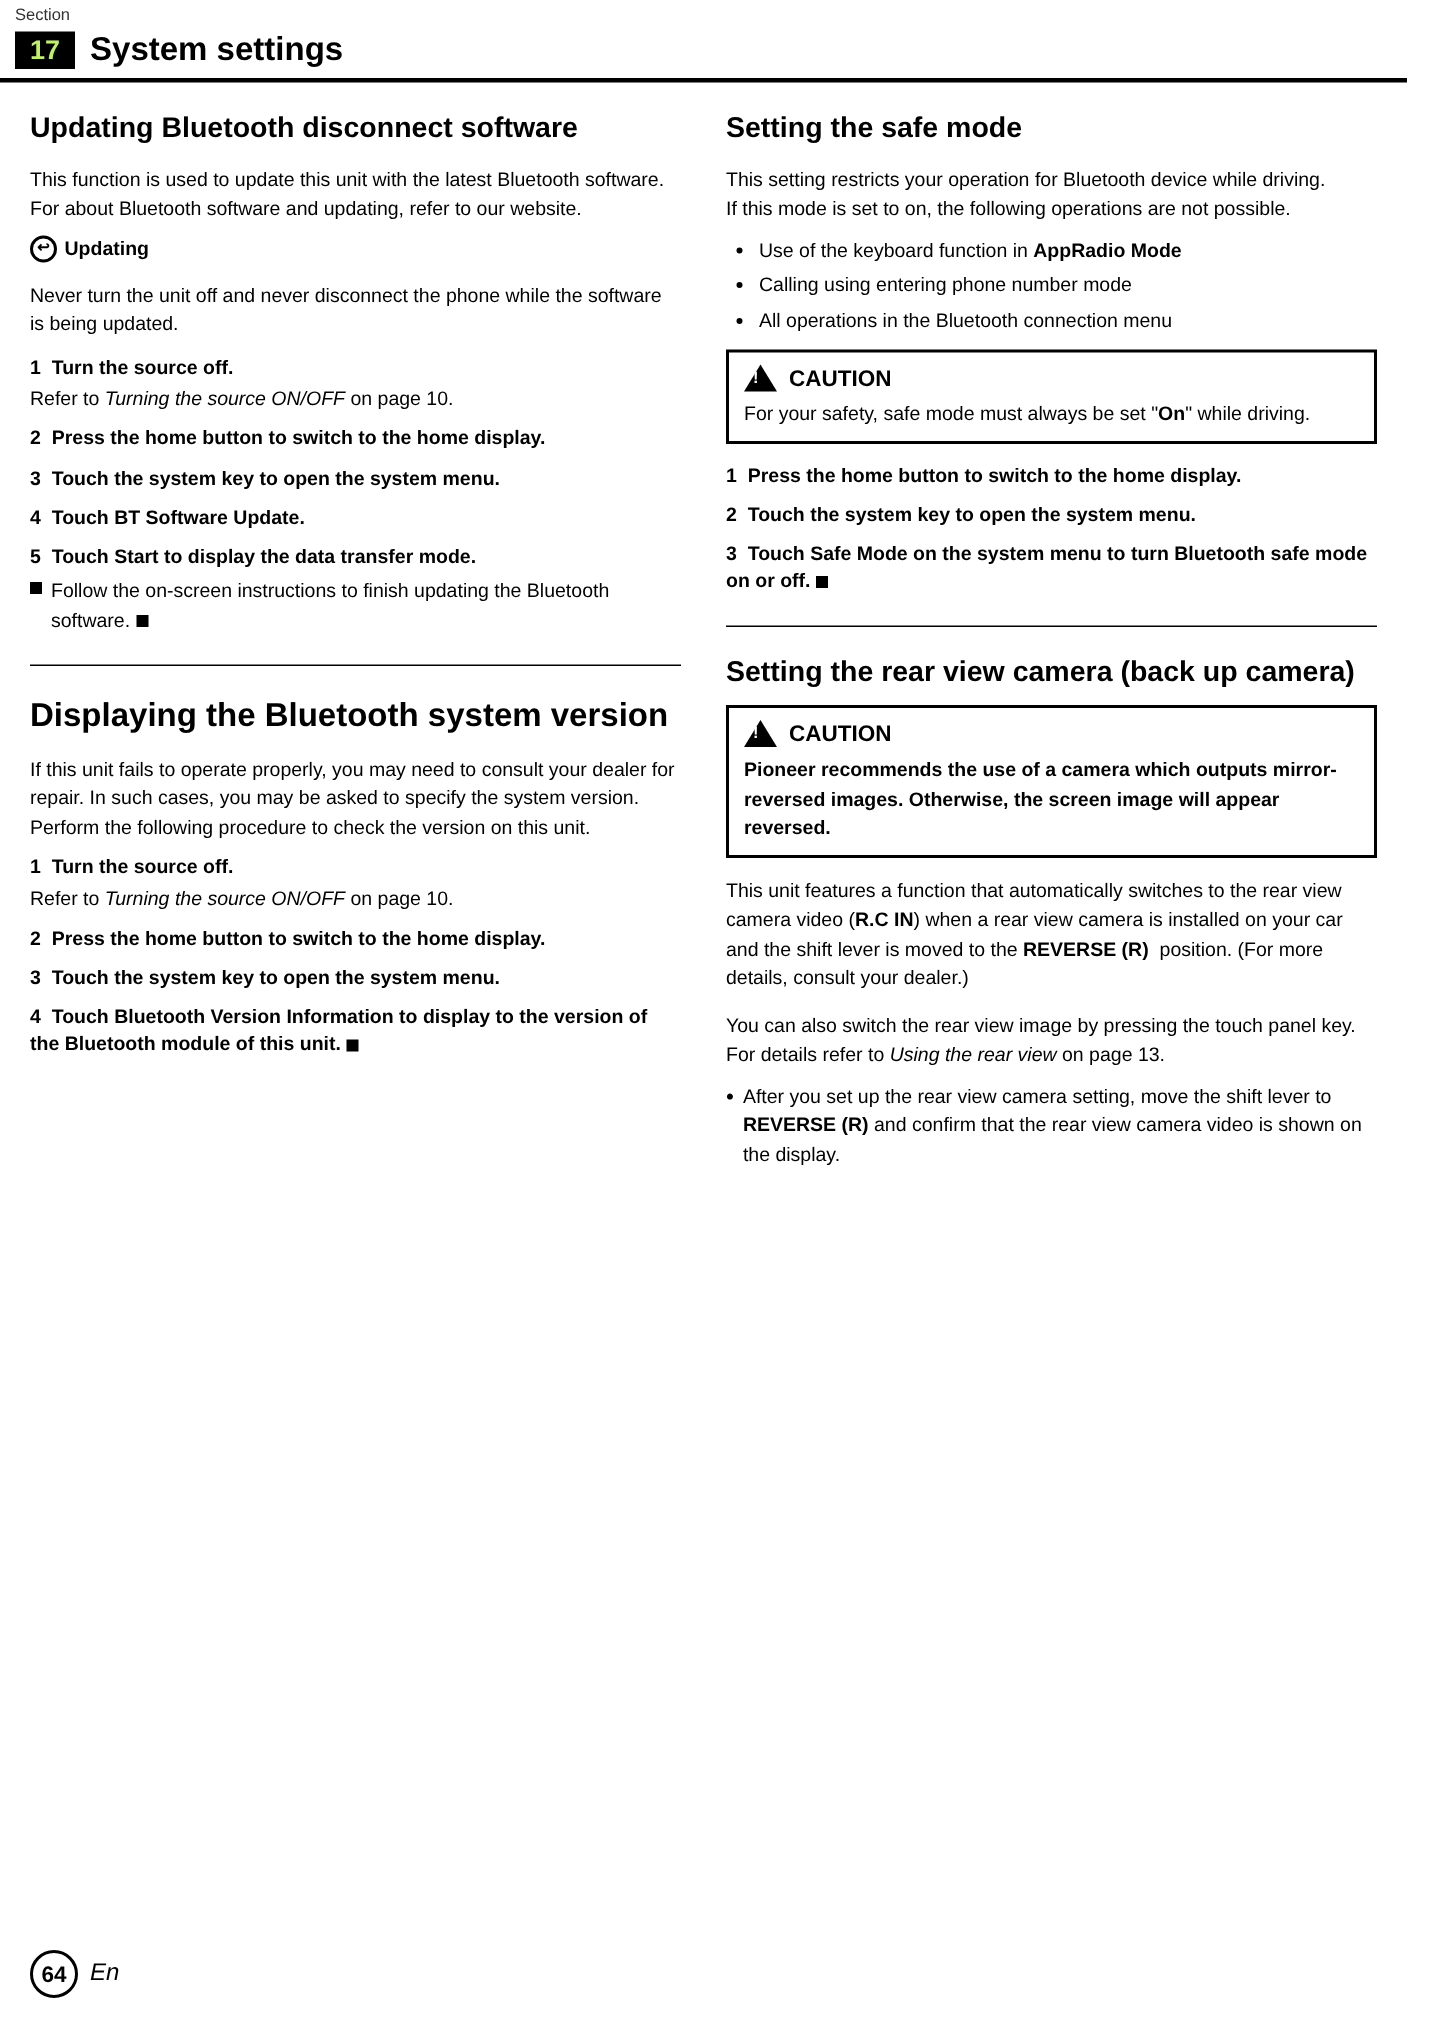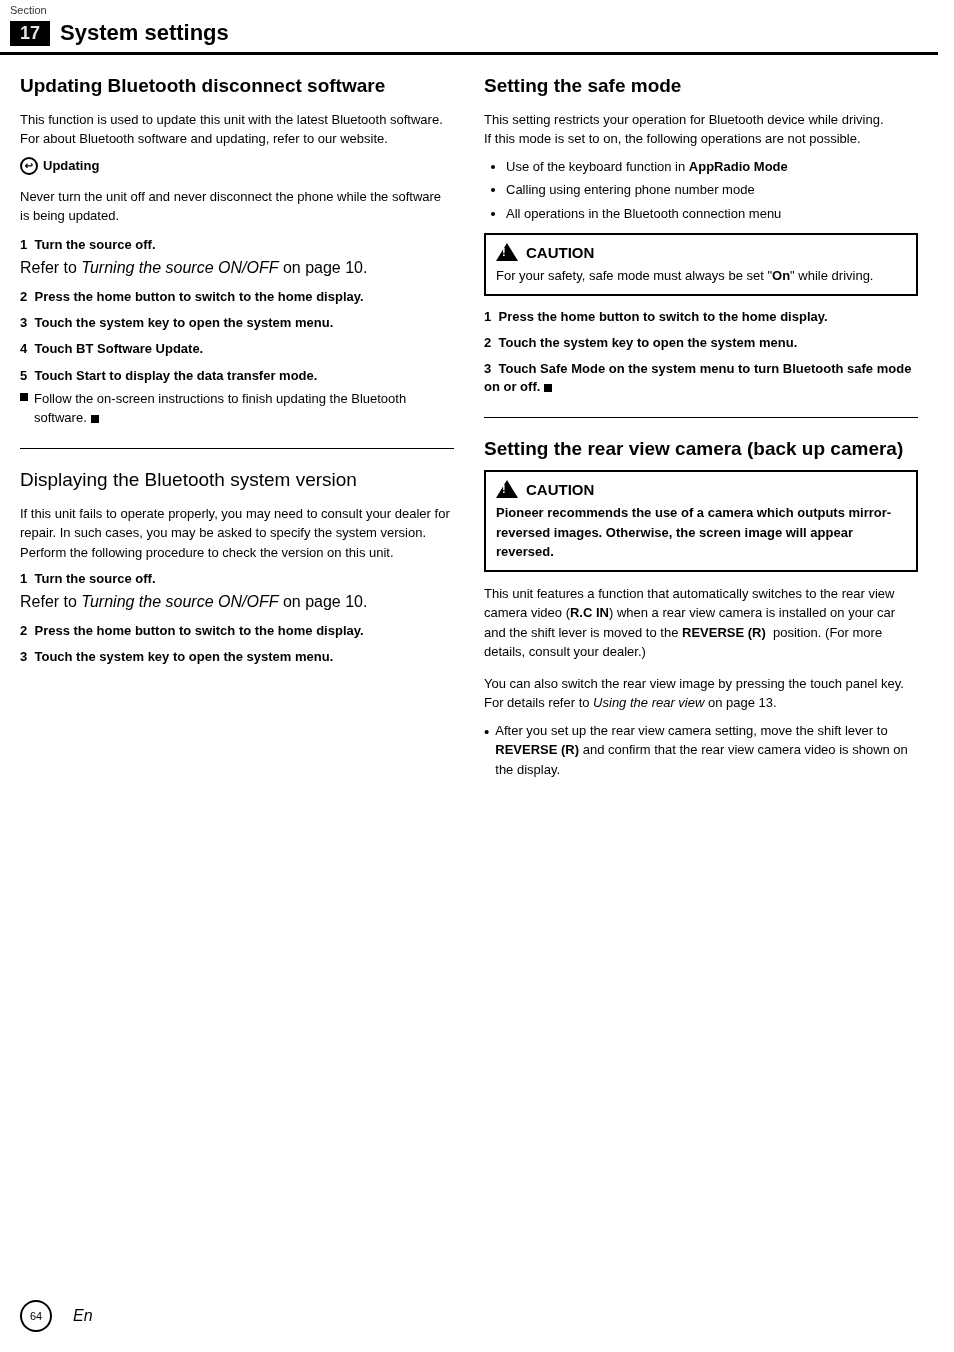--- a/index.html
+++ b/index.html
@@ -21,21 +21,21 @@
     }
     .section-label {
       font-size: 11px;
       color: #333;
       position: absolute;
       top: 4px;
       left: 10px;
     }
     .section-number-box {
       background: #000;
-      color: #e5e5e5;
+      color: #bef264;
       font-weight: bold;
       font-size: 18px;
       padding: 2px 10px;
       margin-right: 10px;
       margin-top: 14px;
     }
     .header-title {
       font-size: 22px;
       font-weight: bold;
       margin-top: 14px;
@@ -98,21 +98,21 @@
     
     .step {
       margin-bottom: 8px;
     }
     .step-heading {
       font-weight: bold;
       font-size: 13px;
       line-height: 1.4;
     }
     .step-body {
-      font-size: 16px;
+      font-size: 13px;
       line-height: 1.5;
       margin-top: 2px;
     }
     .step-body em {
       font-style: italic;
     }
 
     
     .bullet-note {
       display: flex;
@@ -204,32 +204,32 @@
       align-items: center;
     }
     .page-number-box {
       border: 2px solid #000;
       border-radius: 50%;
       width: 32px;
       height: 32px;
       display: flex;
       align-items: center;
       justify-content: center;
-      font-weight: normal;
-      font-size: 11px;
-      margin-right: 21px;
+      font-weight: bold;
+      font-size: 15px;
+      margin-right: 8px;
     }
     .en-label {
       font-size: 16px;
       font-style: italic;
     }
 
     .subsection-title {
-      font-size: 19px;
-      font-weight: normal;
+      font-size: 22px;
+      font-weight: bold;
       margin-bottom: 8px;
       line-height: 1.2;
     }
   </style>
 </head>
 <body>
 
 <div class="page-wrapper">
 
   <div style="position:relative; border-bottom: 3px solid #000; padding: 6px 10px 6px 10px; display:flex; align-items:flex-end;">
@@ -285,20 +285,23 @@
         <div class="step">
           <div class="step-heading"><span>1</span>&nbsp;&nbsp;<span>Turn the source off.</span></div>
           <div class="step-body">Refer to <em>Turning the source ON/OFF</em> on page 10.</div>
         </div>
         <div class="step">
           <div class="step-heading"><span>2</span>&nbsp;&nbsp;<span>Press the home button to switch to the home display.</span></div>
         </div>
         <div class="step">
           <div class="step-heading"><span>3</span>&nbsp;&nbsp;<span>Touch the system key to open the system menu.</span></div>
         </div>
+        <div class="step">
+          <div class="step-heading"><span>4</span>&nbsp;&nbsp;<span>Touch Bluetooth Version Information to display to the version of the Bluetooth module of this unit.</span><span class="end-square"></span></div>
+        </div>
       </div>
 
     </div>
 
     <div class="right-col">
 
       <div>
         <div class="section-title">Setting the safe mode</div>
         <p class="body-text">This setting restricts your operation for Bluetooth device while driving.<br>If this mode is set to on, the following operations are not possible.</p>
 

